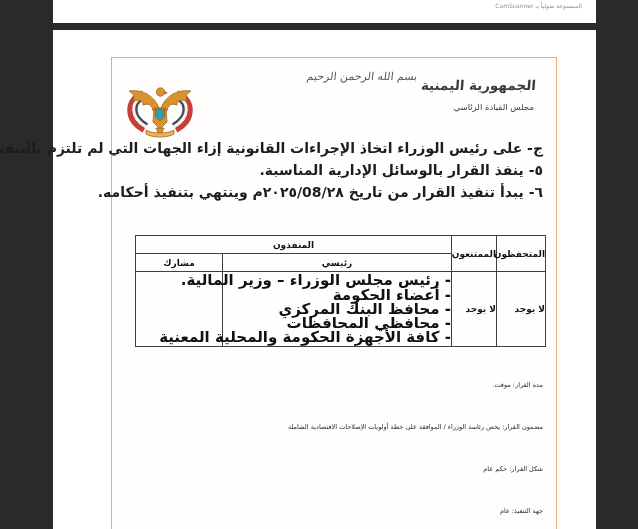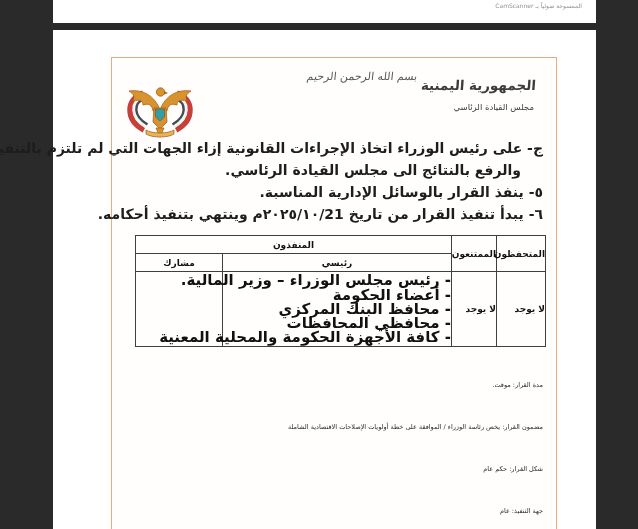--- a/index.html
+++ b/index.html
@@ -109,23 +109,22 @@
         <path d="M37 44 L41 53 L45 44 Z" fill="#d8922e" stroke="#a8641c" stroke-width="0.8"></path>
         <path d="M27 46 C33 50 49 50 55 46 L55 50 C49 54 33 54 27 50 Z" fill="#e7b45c" stroke="#a8641c" stroke-width="0.8"></path>
       </svg>
 
       <div class="bismillah">بسم الله الرحمن الرحيم</div>
       <div class="rep-title">الجمهورية اليمنية</div>
       <div class="council-title">مجلس القيادة الرئاسي</div>
 
       <div class="clauses">
         <div class="line">ج- على رئيس الوزراء اتخاذ الإجراءات القانونية إزاء الجهات التي لم تلتزم بالتنفيذ في إطار صلاحيته</div>
-        <div class="line indent">والرفع بالنتائج الى مجلس القيادة الرئاسي.</div>
         <div class="line">٥- ينفذ القرار بالوسائل الإدارية المناسبة.</div>
-        <div class="line">٦- يبدأ تنفيذ القرار من تاريخ ٢٠٢٥/١٠/21م وينتهي بتنفيذ أحكامه.</div>
+        <div class="line">٦- يبدأ تنفيذ القرار من تاريخ ٢٠٢٥/08/٢٨م وينتهي بتنفيذ أحكامه.</div>
       </div>
 
       <table class="decree">
         <colgroup>
           <col style="width:49px">
             <col style="width:45px">
             <col style="width:229px">
             <col style="width:87px">
         </colgroup>
         <tbody>

